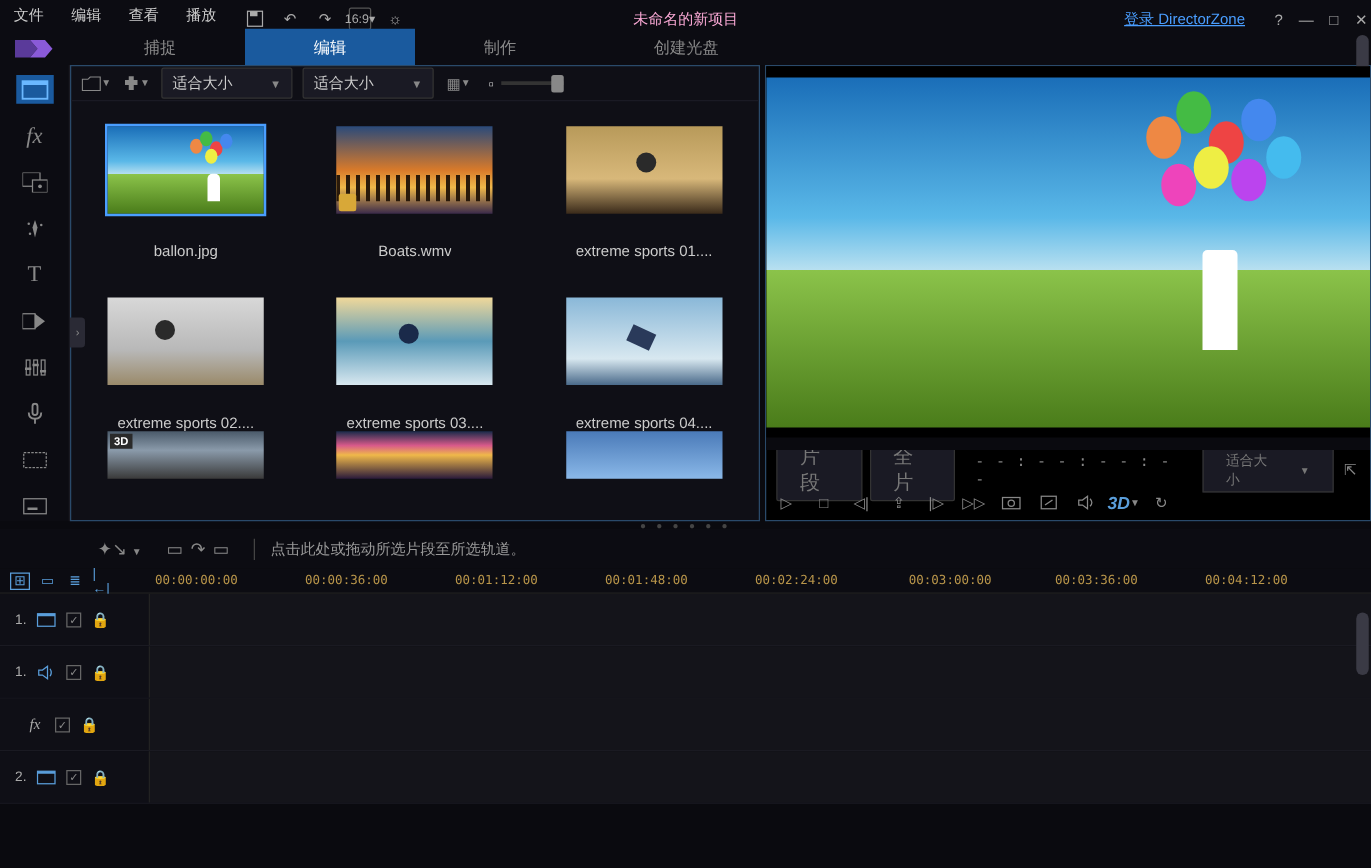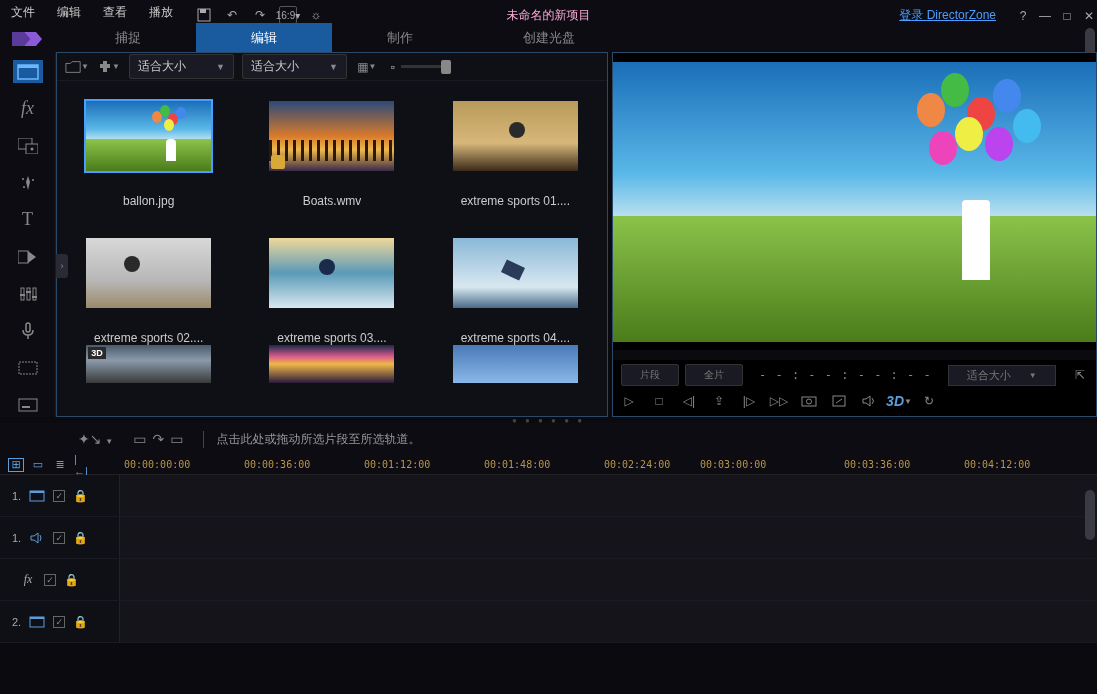--- a/index.html
+++ b/index.html
@@ -39,21 +39,21 @@
 .media-item{display:flex;flex-direction:column;align-items:center;gap:23px;cursor:pointer}
 .thumb{width:125px;height:70px;background:#333;position:relative;overflow:hidden}
 .thumb.selected{outline:2px solid #4a9eff}
 .thumb-label{font-size:12px;color:#ccc;text-align:center;max-width:130px;white-space:nowrap;overflow:hidden;text-overflow:ellipsis}
 .lib-scroll{position:absolute;right:2px;top:28px;width:10px;height:80px;background:#3a3a45;border-radius:5px}
 .preview{width:485px;background:#000;border:1px solid #2a4a6a;display:flex;flex-direction:column;margin-left:4px}
 .preview-video{flex:1;position:relative;background:#000;display:flex;align-items:center;justify-content:center;overflow:hidden}
 .preview-img{width:100%;height:280px;position:relative}
 .preview-controls{height:56px;display:flex;flex-direction:column;padding:4px 8px;gap:4px}
 .pc-row{display:flex;align-items:center;gap:6px;height:24px}
-.pc-btn{padding:3px 18px;background:#1a1a24;border:1px solid #333;cursor:pointer;font-size:10px;color:#777;border-radius:2px}
+.pc-btn{padding:3px 18px;background:#1a1a24;border:1px solid #333;cursor:pointer;font-size:16px;color:#777;border-radius:2px}
 .pc-tc{font-family:monospace;font-size:12px;color:#888;letter-spacing:1px;padding:0 10px}
 .pc-dd{background:#1a1a24;border:1px solid #333;padding:2px 18px;font-size:11px;display:flex;gap:18px;align-items:center;color:#777}
 .pc-icons{display:flex;gap:14px;align-items:center}
 .pc-icon{width:16px;height:16px;cursor:pointer;color:#888;display:flex;align-items:center;justify-content:center}
 .pc-3d{font-weight:bold;color:#5a9edb;font-style:italic;font-size:14px}
 .grip{height:6px;display:flex;align-items:center;justify-content:center;color:#444;font-size:8px;cursor:row-resize;letter-spacing:3px}
 .timeline-toolbar{height:32px;display:flex;align-items:center;padding:0 10px;gap:20px;background:#0c0c12}
 .tt-icon{cursor:pointer;color:#888;font-size:14px}
 .tt-hint{color:#999;font-size:12px;border-left:1px solid #444;padding-left:12px}
 .timeline{flex:1;display:flex;flex-direction:column;background:#0c0c12}
@@ -369,21 +369,21 @@
       <div class="ruler-icon">▭</div>
       <div class="ruler-icon">≣</div>
       <div class="ruler-icon">|←|</div>
     </div>
     <div class="ruler-body">
       <span class="tick" style="left:4px">00:00:00:00</span>
       <span class="tick" style="left:124px">00:00:36:00</span>
       <span class="tick" style="left:244px">00:01:12:00</span>
       <span class="tick" style="left:364px">00:01:48:00</span>
       <span class="tick" style="left:484px">00:02:24:00</span>
-      <span class="tick" style="left:580px">00:03:00:00</span>
+      <span class="tick" style="left:607px">00:03:00:00</span>
       <span class="tick" style="left:724px">00:03:36:00</span>
       <span class="tick" style="left:844px">00:04:12:00</span>
     </div>
   </div>
   <div class="track">
     <div class="track-head">
       <span class="track-num">1.</span>
       <span class="track-type">
           <svg width="16" height="12" viewBox="0 0 16 12">
             <rect x="1" y="1" width="14" height="10" fill="none" stroke="currentColor"></rect>

